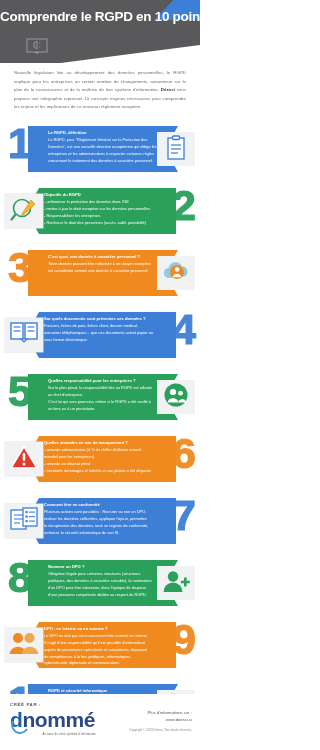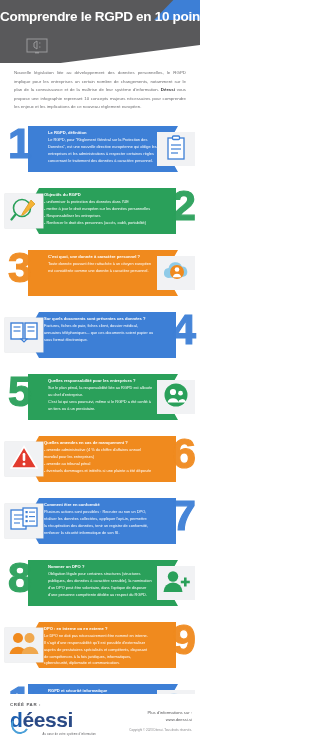--- a/index.html
+++ b/index.html
@@ -371,21 +371,21 @@
         <rect x="20.9" y="17.3" width="1.2" height="3" fill="#fff"></rect>
       </svg>
       </div>
     </div>
   </div>
 
 <div class="footer">
   <div class="footer-left">
     <div class="cree">CRÉÉ PAR :</div>
     <div class="logo">
-      <div class="logo-word"><span class="d">d</span><span>éessi</span></div>
+      <div class="logo-word"><span class="d">d</span><span>nommé</span></div>
       <div class="logo-swoosh"></div>
     </div>
     <div class="logo-tag">Au cœur de votre système d'information</div>
   </div>
   <div class="footer-right">
     <div class="fr-info">Plus d'informations sur :</div>
     <div class="fr-info">www.deessi.si</div>
     <div class="fr-copy">Copyright © 2023 Déessi. Tous droits réservés.</div>
   </div>
 </div>

